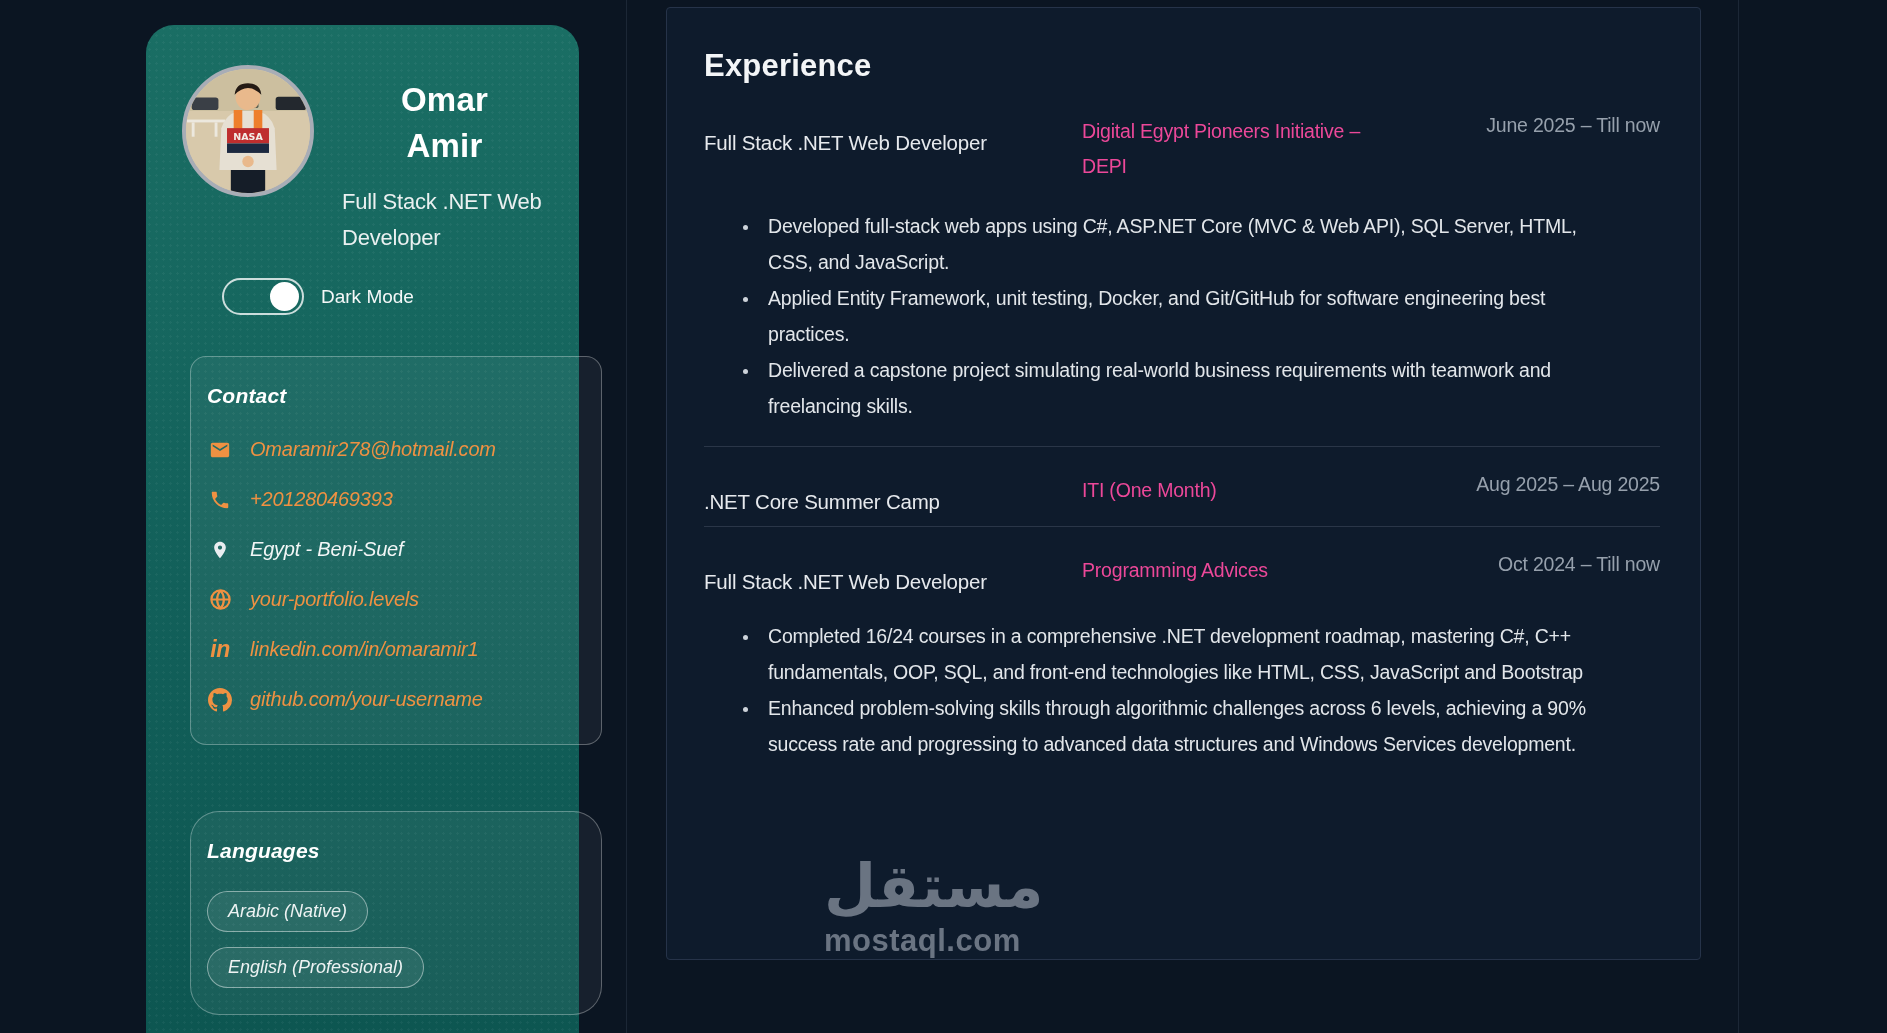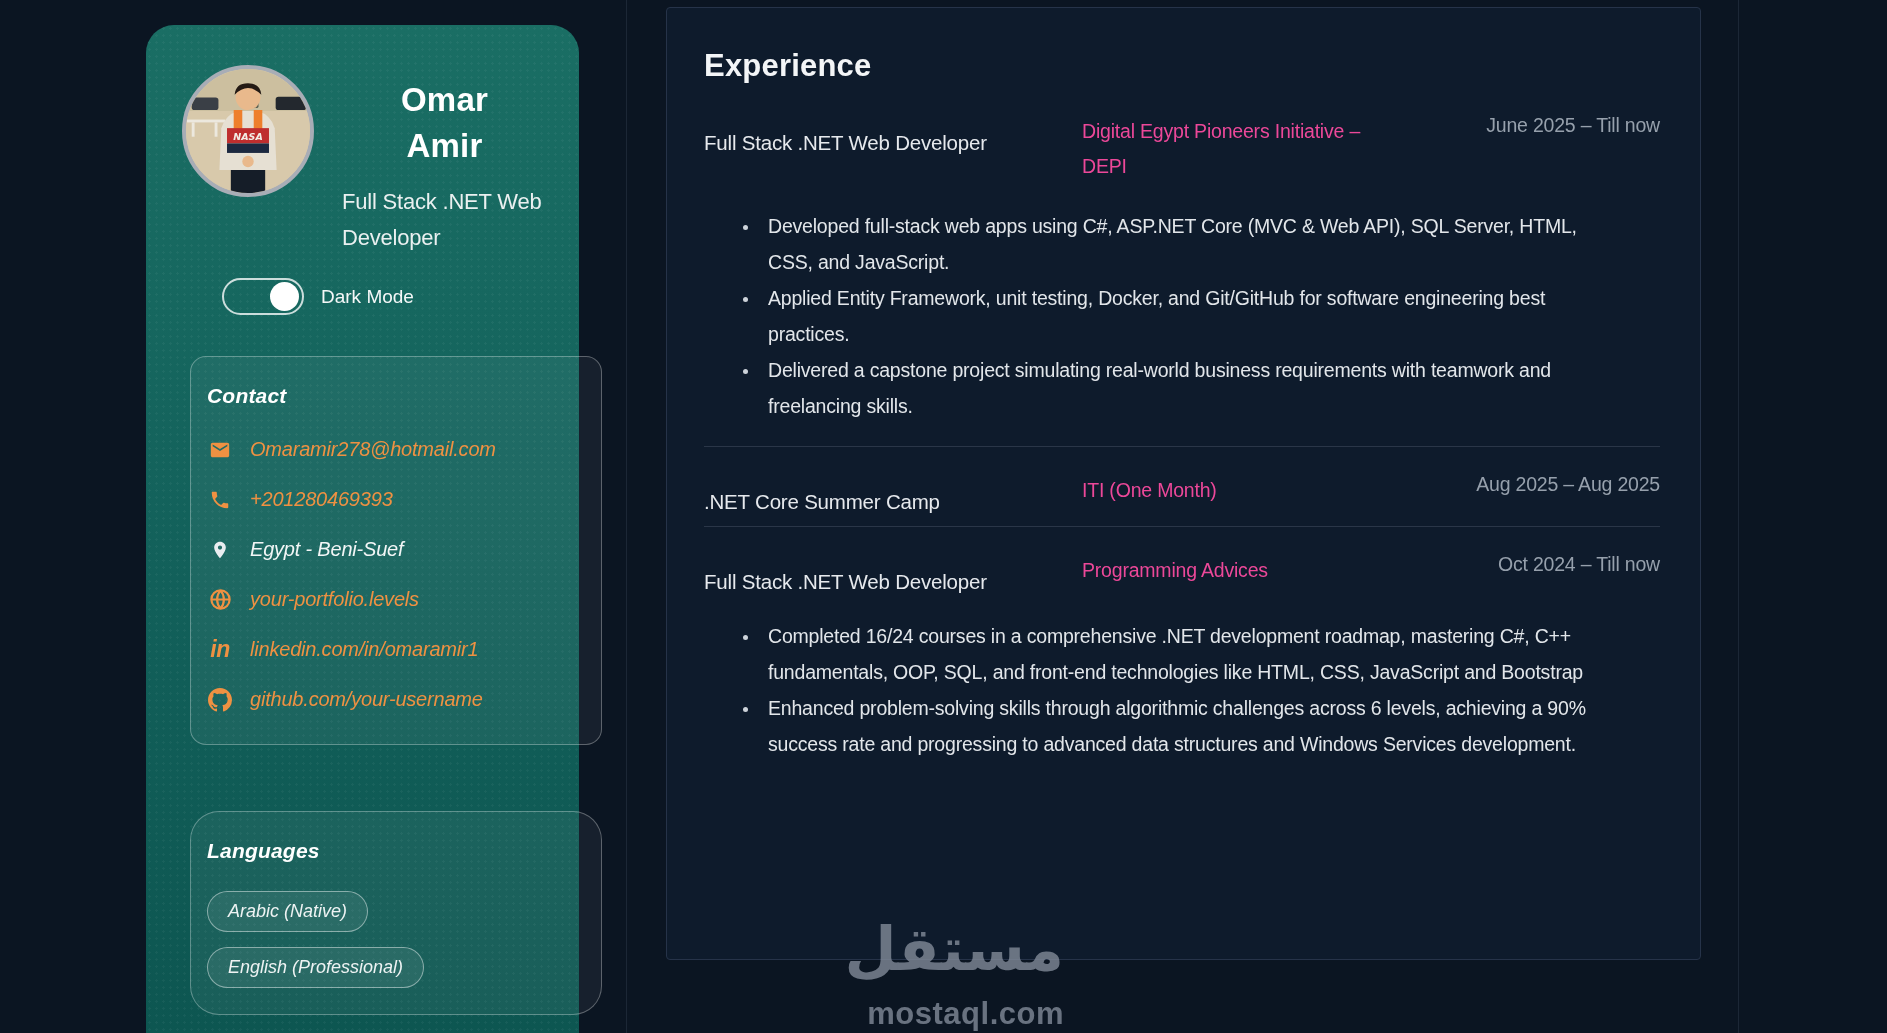--- a/index.html
+++ b/index.html
@@ -31,21 +31,20 @@
     background-size: 7px 7px, 100% 100%;
     color: #fff;
   }
   .profile-row { display: flex; gap: 28px; padding: 40px 30px 0 36px; }
   .avatar {
     width: 132px; height: 132px; flex: 0 0 132px;
     border-radius: 50%;
     border: 4px solid #a8adb6;
     overflow: hidden;
     background: #d8c9ab;
-    font-style: italic;
   }
   .avatar svg { display: block; width: 100%; height: 100%; }
   .profile-text { padding-top: 12px; }
   .person-name {
     font-size: 33px; font-weight: 700; line-height: 46px;
     color: #ffffff; white-space: pre-line; letter-spacing: 0.2px; text-align: center;
   }
   .person-role {
     margin-top: 15px; width: 205px;
     font-size: 22px; line-height: 36px; font-weight: 400;
@@ -141,32 +140,32 @@
     padding: 0 50px 10px 56px;
   }
   .job li {
     font-size: 19.5px; line-height: 36px; color: #e2e6ea;
     padding-left: 8px; letter-spacing: -0.2px;
   }
   .job li::marker { color: #cdd3da; font-size: 17px; }
 
   
   .watermark {
-    position: absolute; left: 824px; top: 914px;
-    width: 240px; text-align: right;
+    position: absolute; left: 824px; top: 851px;
+    width: 240px; text-align: left;
     color: #848d9b; opacity: 0.78; z-index: 5;
     pointer-events: none;
   }
   .watermark .wm-arabic {
     font-size: 60px; font-weight: 700; line-height: 70px;
     font-family: "DejaVu Sans", sans-serif;
   }
   .watermark .wm-domain {
     font-size: 31px; font-weight: 700; letter-spacing: 0.5px;
-    margin-top: 14px; line-height: 32px;
+    margin-top: 4px; line-height: 32px;
   }
 </style>
 </head>
 <body>
 
 <div class="content-rail"></div>
 
 <aside class="sidebar">
   <div class="profile-row">
     <div class="avatar">

